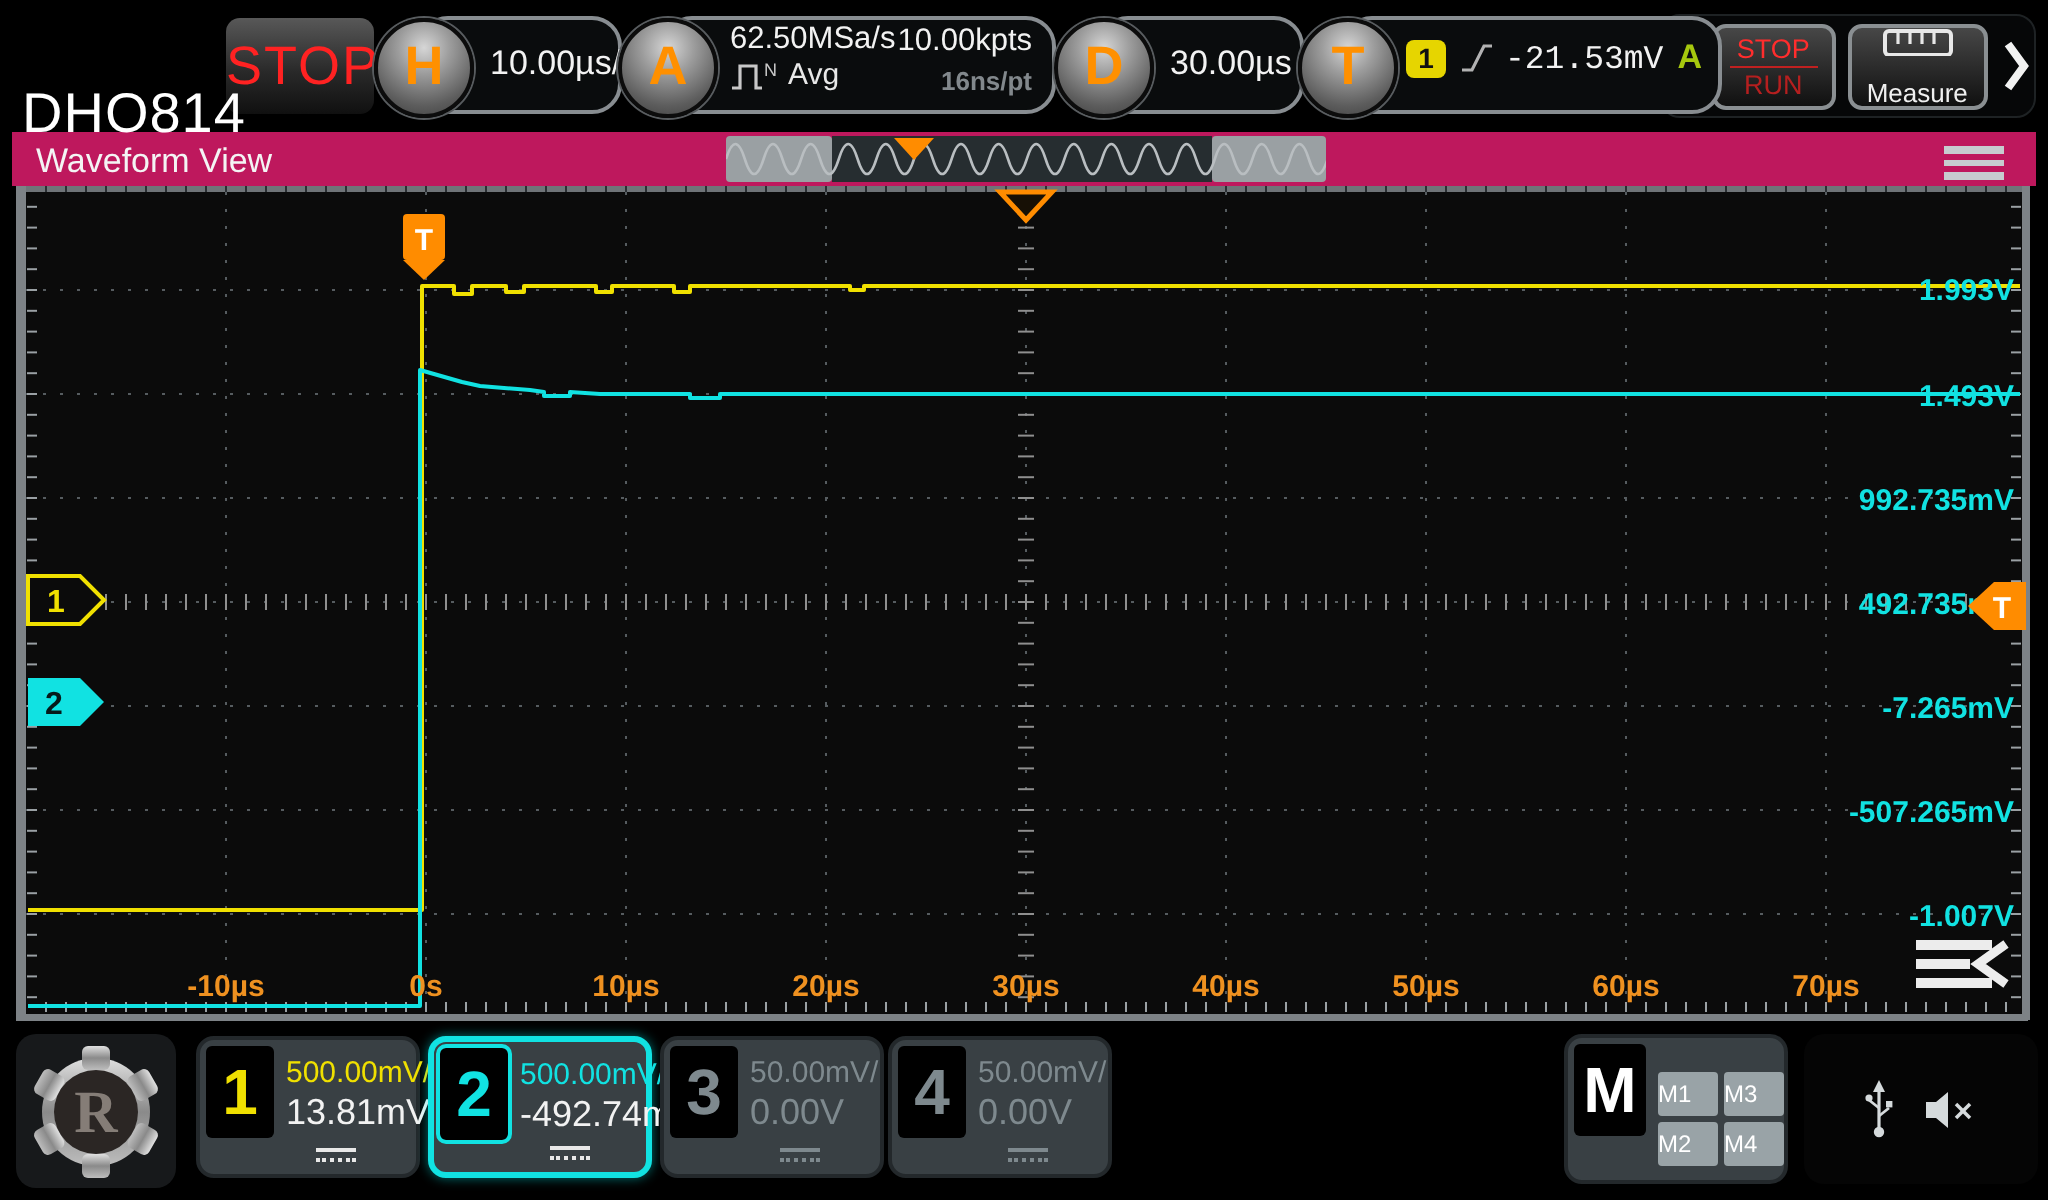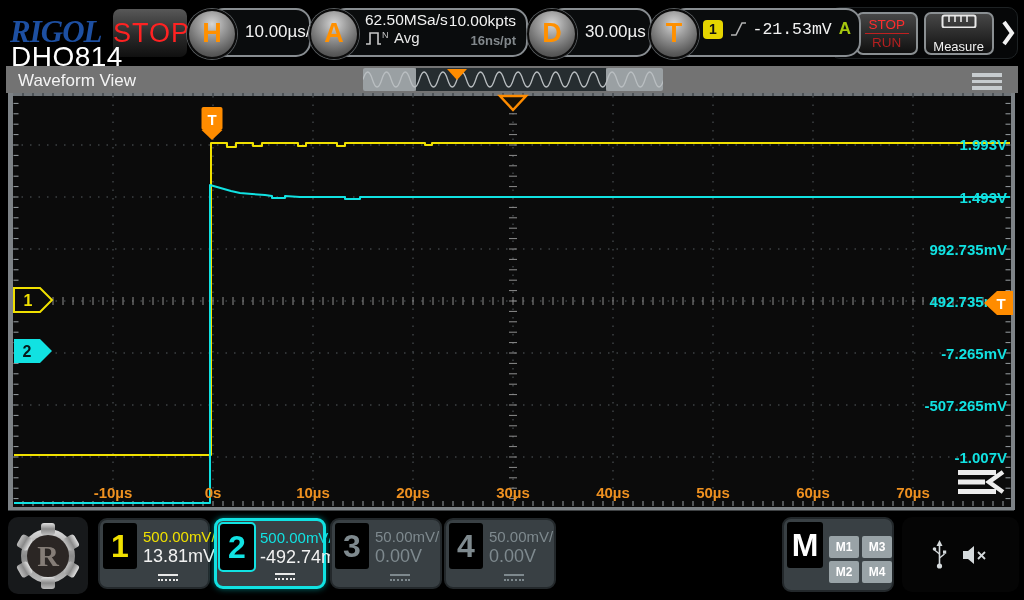--- a/index.html
+++ b/index.html
@@ -44,21 +44,21 @@
         align-items:center;justify-content:center;}
   #stoprun{width:64px;}
   #stoprun .sr-stop{font-size:13.5px;color:#ff2d2d;line-height:15px;}
   #stoprun .sr-div{width:44px;height:1px;background:#c02020;margin:1px 0;}
   #stoprun .sr-run{font-size:13.5px;color:#b51f1f;line-height:15px;}
   #measure{width:72px;gap:12px;}
   #measure span{font-size:13px;color:#f0f0f0;line-height:13px;}
 
   
   #model{position:absolute;left:11px;top:41px;font-size:28px;color:#fff;z-index:6;letter-spacing:0.5px;}
-  #wave-header{position:absolute;left:6px;top:66px;width:1012px;height:27px;background:#737373;z-index:4;}
+  #wave-header{position:absolute;left:6px;top:66px;width:1012px;height:27px;background:#be185d;z-index:4;}
   #wave-title{position:absolute;left:12px;top:0;font-size:17px;color:#f4f4f4;line-height:29px;}
   #timeline{position:absolute;left:357px;top:2px;}
   #hamburger{position:absolute;right:16px;top:7px;display:flex;flex-direction:column;gap:3px;}
   #hamburger div{width:30px;height:3.5px;background:#c7cccf;}
 
   
   #gridwrap{position:absolute;left:0;top:93px;width:1024px;height:418px;}
 
   
   #bottombar{position:absolute;left:0;top:511px;width:1024px;height:89px;background:#000;}
@@ -79,29 +79,28 @@
   .ch1c{color:var(--ch1);} .ch2c{color:var(--ch2);}
   .choff .chnum,.choff .scale,.choff .offs{color:#7e898e!important;}
   .choff .d-solid{border-color:#7e898e;} .choff .d-dots{border-color:#7e898e;}
   #ch1{left:98px;} #ch2{left:214px;} #ch3{left:330px;} #ch4{left:444px;}
   #mpanel{position:absolute;left:782px;top:6px;width:112px;height:75px;box-sizing:border-box;
           border-radius:9px;background:#394044;border:2px solid #23282b;}
   #mkey{position:absolute;left:3px;top:3px;width:36px;height:46px;background:#000;border-radius:3px;
         color:#fff;font-size:32px;font-weight:bold;text-align:center;line-height:46px;}
   #mgrid{position:absolute;left:45px;top:17px;display:grid;grid-template-columns:30px 30px;
          grid-auto-flow:column;grid-template-rows:22px 22px;gap:3px;}
-  #mgrid div{background:#99a3a7;border-radius:2px;color:#fff;font-size:12px;text-align:center;line-height:22px;font-weight:bold;}
+  #mgrid div{background:#99a3a7;border-radius:2px;color:#fff;font-size:12px;line-height:22px;}
   #iopanel{position:absolute;left:902px;top:6px;width:117px;height:75px;background:#050505;border-radius:10px;
            display:flex;align-items:center;justify-content:center;gap:16px;}
 </style>
 </head>
 <body style="--ch1: #f0e000; --ch2: #11e2e2; --logo-blue: #1d4fa1; --stop-red: #ff2222; --auto-green: #a6c80e; --knob-orange: #ff9000;">
 
 <div id="topbar">
-  <div id="logo">RIGOL</div>
   <div id="run-state">STOP</div>
 
   <div class="group" id="g-h">
     <div class="pill pill-simple">10.00µs/</div>
     <div class="knob">H</div>
   </div>
 
   <div class="group" id="g-a">
     <div class="pill">
       <div class="a-cols">

